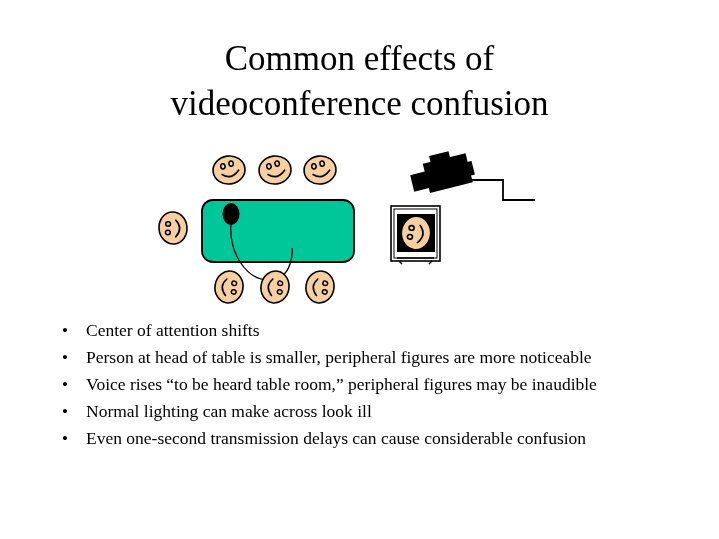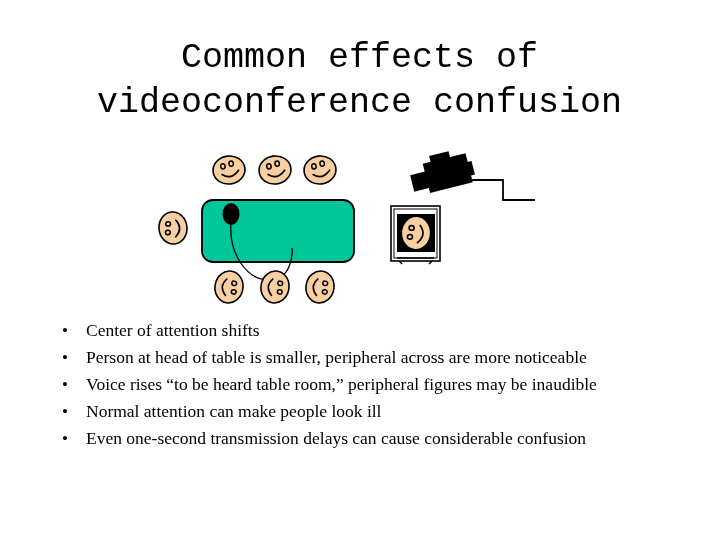--- a/index.html
+++ b/index.html
@@ -25,21 +25,21 @@
     background: #ffffff;
   }
 
   
   #title {
     position: absolute;
     left: 40px;
     top: 36px;
     width: 639px;
     text-align: center;
-    font-family: Liberation Mono, monospace;
+    font-family: Liberation Serif, serif;
     font-size: 35px;
     line-height: 45px;
     font-weight: normal;
     color: #000000;
     letter-spacing: 0px;
   }
   #title .tline { display: block; white-space: nowrap; }
 
   
   #diagram {
@@ -185,31 +185,31 @@
 
   <div id="bullets">
 
     <div class="bullet-row">
       <span class="bullet-mark">•</span>
       <span class="bullet-text">Center of attention shifts</span>
     </div>
 
     <div class="bullet-row">
       <span class="bullet-mark">•</span>
-      <span class="bullet-text">Person at head of table is smaller, peripheral across are more noticeable</span>
+      <span class="bullet-text">Person at head of table is smaller, peripheral figures are more noticeable</span>
     </div>
 
     <div class="bullet-row">
       <span class="bullet-mark">•</span>
       <span class="bullet-text">Voice rises “to be heard table room,” peripheral figures may be inaudible</span>
     </div>
 
     <div class="bullet-row">
       <span class="bullet-mark">•</span>
-      <span class="bullet-text">Normal attention can make people look ill</span>
+      <span class="bullet-text">Normal lighting can make across look ill</span>
     </div>
 
     <div class="bullet-row">
       <span class="bullet-mark">•</span>
       <span class="bullet-text">Even one-second transmission delays can cause considerable confusion</span>
     </div>
 
   </div>
 
 </div>

